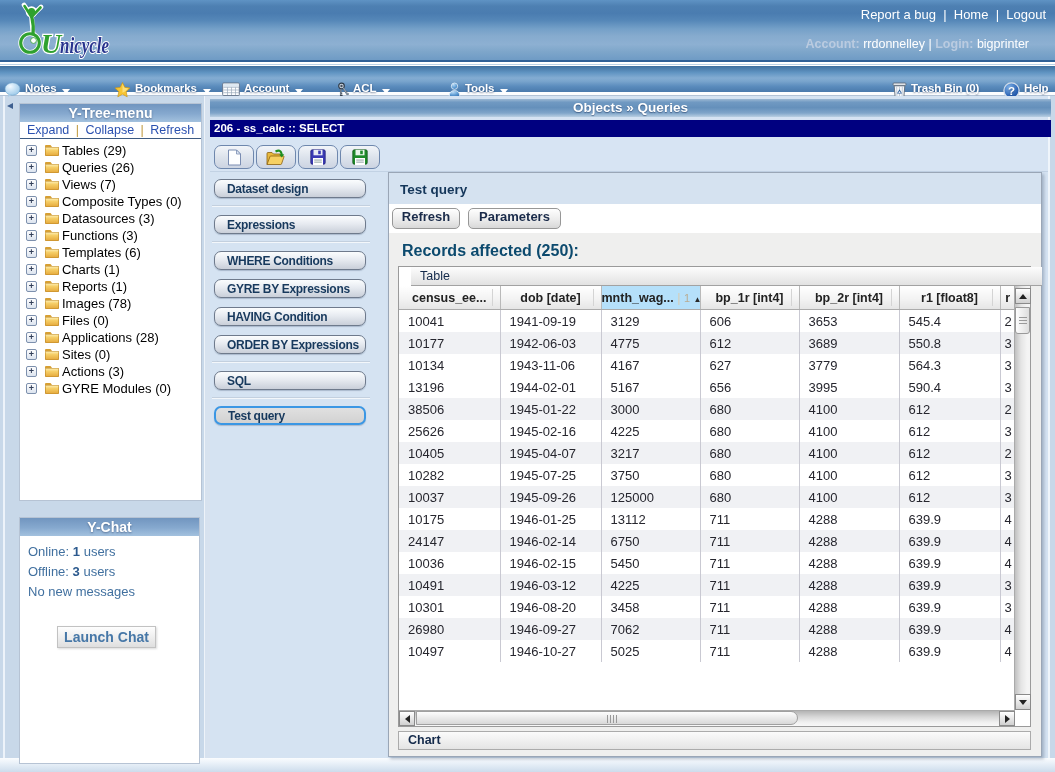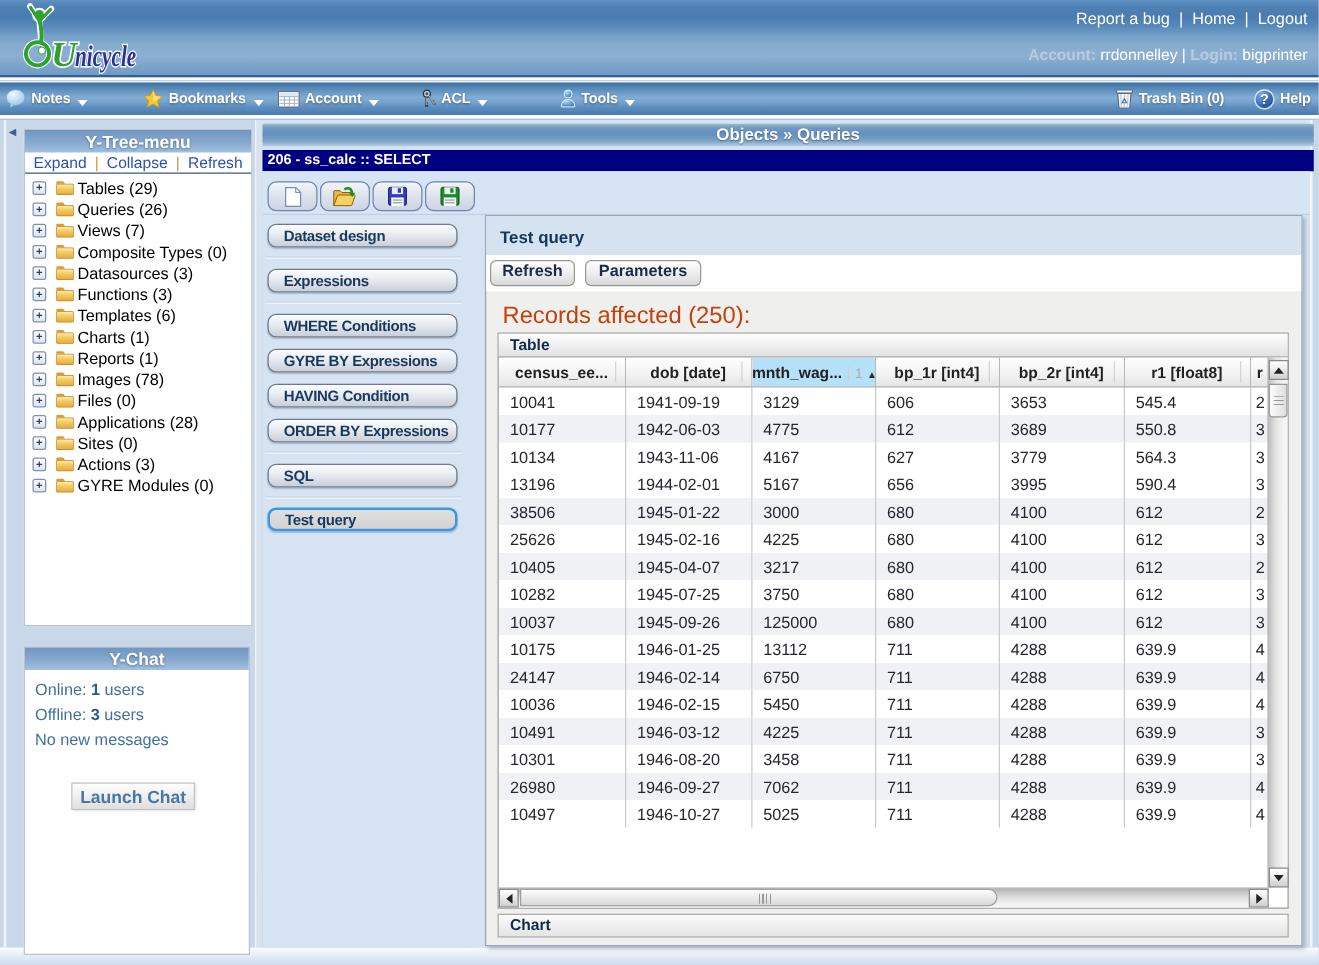--- a/index.html
+++ b/index.html
@@ -10,23 +10,23 @@
  background:linear-gradient(180deg,#5f93c4 0%,#4e80b2 10%,#4a7cb0 22%,#5587b8 34%,#74a0c8 48%,#86abce 60%,#8db0d2 74%,#7ea6ca 86%,#6f9bc5 100%);}
 #bandark{left:0;top:60px;width:1055px;height:2px;background:#2f5f96}
 #banwhite{left:0;top:62px;width:1055px;height:4px;background:#fff}
 #banwhite .in{position:absolute;left:0;top:2px;width:1055px;height:1px;background:#bcd2e6}
 #menubar{left:0;top:66px;width:1055px;height:26px;
  background:linear-gradient(180deg,#3e6e9e 0%,#6195c3 26%,#83acd2 46%,#7aa5cd 58%,#5b8cbd 78%,#4a7aac 100%);}
 #menuline{left:0;top:92px;width:1055px;height:3px;background:#fdfeff}
 #menuline2{left:0;top:95px;width:1055px;height:1px;background:#b3c3d6}
 .toplink{color:#fff;font-size:13px;}
 #toprow1{top:7px;right:9px}
-#toprow2{top:37px;right:9px;font-size:12.5px}
+#toprow2{top:37px;right:26px;font-size:12.5px}
 #toprow2 b{color:#bacbe0}
-.mi{position:absolute;top:66px;height:26px;display:flex;align-items:center;color:#fff;font-weight:bold;font-size:11.5px;letter-spacing:-0.1px;text-shadow:0 1px 2px rgba(10,30,70,.5)}
+.mi{position:absolute;top:82px;height:26px;display:flex;color:#fff;font-weight:bold;font-size:11.5px;letter-spacing:-0.1px;text-shadow:0 1px 2px rgba(10,30,70,.5)}
 .mi svg{margin-right:4px}
 .dna{width:0;height:0;border-left:4.5px solid transparent;border-right:4.5px solid transparent;border-top:5px solid #fff;margin-left:6px;margin-top:7px}
 
 #leftsplit{left:3px;top:96px;width:2px;height:662px;background:#edf3fa;position:absolute}
 #leftarrow{left:7px;top:103px;width:0;height:0;border-top:3.5px solid transparent;border-bottom:3.5px solid transparent;border-right:6px solid #3f6090}
 #midcol{left:210px;top:172px;width:165px;height:586px;background:linear-gradient(180deg,#c6d7ec 0%,#bccde3 45%,#afbfd6 100%)}
 #divider{left:204px;top:96px;width:6px;height:662px;background:#d7e2ef;border-left:1px solid #eef3f9;border-right:1px solid #fff}
 #botstrip{left:0;top:758px;width:1055px;height:14px;background:linear-gradient(180deg,#fafcfe 0%,#e8f0f8 40%,#cddcec 100%)}
 #rightline{left:1048px;top:96px;width:2px;height:662px;background:#eff5fb}
 
@@ -52,24 +52,24 @@
 
 .sbtn{position:absolute;left:4px;width:152px;height:19px;border:1px solid #6e7a8c;border-radius:7px;background:linear-gradient(180deg,#fbfdfe 0%,#e7ebf1 45%,#c9cfd9 100%);color:#17395d;font-weight:bold;font-size:12px;letter-spacing:-0.3px;white-space:nowrap;line-height:19px;padding-left:12px;box-sizing:border-box;box-shadow:0 1px 1px rgba(40,60,90,.25)}
 .sbtn.sel{background:linear-gradient(180deg,#e0e0e0,#d2d2d2);border:2px solid #3b97e4;line-height:17px}
 .ssep{position:absolute;left:2px;width:158px;height:2px;background:#f3f7fb;border-top:1px solid #c3d0df;box-sizing:border-box}
 
 #rpanel{left:388px;top:172px;width:654px;height:585px;background:#efefee;border:1px solid #9aa6b6;box-sizing:border-box;box-shadow:2px 2px 3px rgba(60,80,110,.35)}
 #rp-top{position:absolute;left:0;top:0;width:100%;height:31px;background:#d5e2f0}
 #rp-white{position:absolute;left:0;top:31px;width:100%;height:29px;background:#fff}
 #rp-title{position:absolute;left:11px;top:9px;font-weight:bold;font-size:13.5px;color:#14365a}
 .fbtn{position:absolute;top:35px;height:21px;background:linear-gradient(180deg,#fefefe 0%,#ececec 55%,#d8d8d8 100%);border:1px solid #979797;border-radius:5px;color:#1a2b4a;font-weight:bold;font-size:13px;text-align:center;box-sizing:border-box}
-#recaff{position:absolute;left:13px;top:69px;font-weight:normal;font-size:19px;color:#c2410c}
+#recaff{position:absolute;left:13px;top:69px;font-weight:bold;font-size:16px;color:#0c4a6e}
 
 #twidget{position:absolute;left:9px;top:93px;width:633px;height:461px;border:1px solid #9a9a9a;background:#fff;box-sizing:border-box}
-#tw-bar{position:absolute;left:0;top:0;width:100%;height:19px;background:linear-gradient(180deg,#fdfdfd,#e2e2e2);border-bottom:1px solid #a2a2a2;box-sizing:border-box;font-weight:bold;font-size:12.5px;color:#13294a;line-height:18px;padding-left:9px}
+#tw-bar{position:absolute;left:12px;top:0;width:100%;height:19px;background:linear-gradient(180deg,#fdfdfd,#e2e2e2);border-bottom:1px solid #a2a2a2;box-sizing:border-box;font-weight:normal;font-size:12.5px;color:#13294a;line-height:18px;padding-left:9px}
 #dtable{position:absolute;left:0;top:19px;border-collapse:collapse;table-layout:fixed;width:616px}
 #dtable th{height:23px;background:linear-gradient(180deg,#ffffff 0%,#f3f3f3 55%,#e5e5e5 100%);border-right:1px solid #b9b9b9;border-bottom:1px solid #ababab;font-size:12.5px;color:#222;text-align:center;padding:0;position:relative;overflow:hidden;white-space:nowrap}
 #dtable th .grip{position:absolute;right:7px;top:3px;bottom:3px;width:1px;background:#d4d4d4}
 #dtable th.sorted{background:#b5e0fa}
 #dtable td{height:22px;font-size:13px;color:#26262e;padding:0 0 0 9px;border-right:1px solid #c9c9d2;overflow:hidden;white-space:nowrap}
 #dtable tr.odd td{background:#f0f1f4}
 #dtable tr.even td{background:#fff}
 .sortnum{color:#b9ab92;font-size:11px;font-weight:normal}
 .sortarr{font-size:8px;color:#2a2a2a}
 

